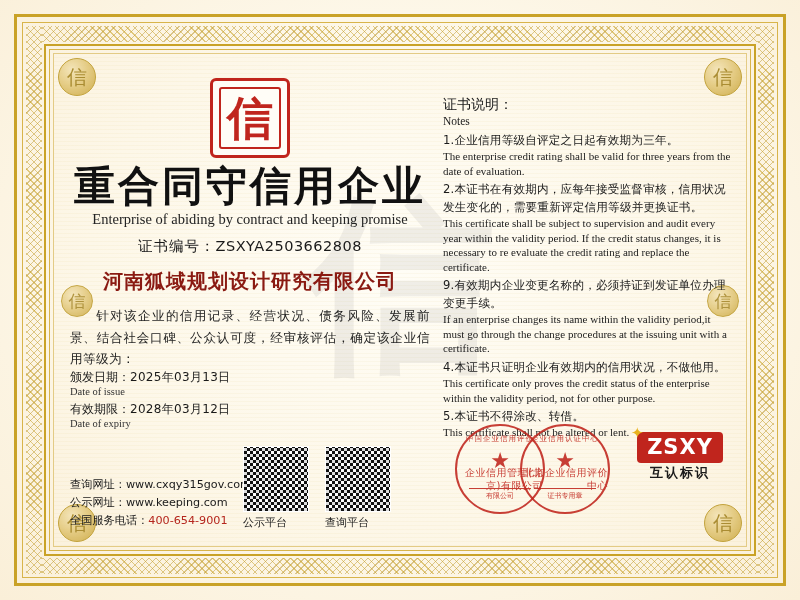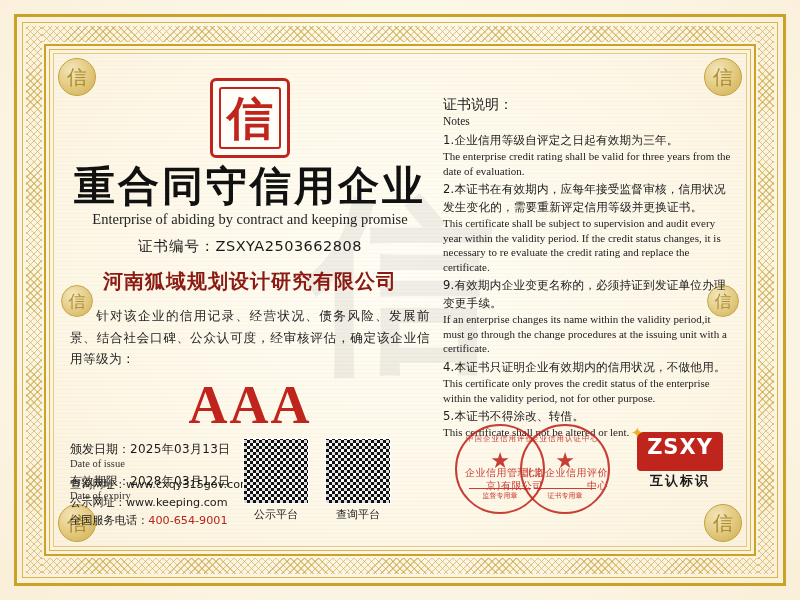--- a/index.html
+++ b/index.html
@@ -245,21 +245,22 @@
     font-family: "DejaVu Sans", sans-serif;
     font-size: 11.2px;
     color: #1a1a1a;
     line-height: 1.6;
   }
   .footer-links .hotline { color: #b5261d; }
 
   
   .qr-wrap {
     position: absolute;
-    text-align: center;
+    text-align: left;
+    margin-top: 8px;
   }
   .qr {
     width: 64px;
     height: 64px;
     background-color: #ffffff;
     background-image:
       repeating-linear-gradient(90deg, #111 0 3px, #fff 3px 6px),
       repeating-linear-gradient(0deg, #111 0 3px, #fff 3px 6px);
     background-blend-mode: difference;
     border: 1px solid #ffffff;
@@ -351,21 +352,21 @@
     text-align: center;
   }
   .brand .badge {
     display: inline-block;
     background: #c0251d;
     color: #ffffff;
     font-family: "DejaVu Sans", sans-serif;
     font-weight: bold;
     font-size: 21px;
     letter-spacing: 1px;
-    padding: 3px 10px 12px 10px;
+    padding: 3px 10px 4px 10px;
     border-radius: 4px;
   }
   .brand .spark {
     position: absolute;
     left: 6px;
     top: -8px;
     color: #e8b320;
     font-size: 15px;
     font-family: "DejaVu Sans", sans-serif;
   }
@@ -412,21 +413,20 @@
     <div class="cert-no">
       <span class="label">证书编号：</span><span class="value">ZSXYA2503662808</span>
     </div>
 
     <div class="company">河南狐域规划设计研究有限公司</div>
 
     <div class="body-text">
       <span class="indent"></span><span>针对该企业的信用记录、经营状况、债务风险、发展前景、结合社会口碑、公众认可度，经审核评估，确定该企业信用等级为：</span>
     </div>
 
-    <div class="grade">AAA</div>
 
     <div class="dates">
       <div class="row">
         <div class="cn"><span>颁发日期：</span><span class="val">2025年03月13日</span></div>
         <div class="en">Date of issue</div>
       </div>
       <div class="row">
         <div class="cn"><span>有效期限：</span><span class="val">2028年03月12日</span></div>
         <div class="en">Date of expiry</div>
       </div>
@@ -477,21 +477,21 @@
     <div class="item">
       <div class="cn">5.本证书不得涂改、转借。</div>
       <div class="en">This certificate shall not be altered or lent.</div>
     </div>
   </div>
 
   <div class="stamp stamp-1">
     <div class="txt-top">中国企业信用评价</div>
     <div class="star">★</div>
     <div class="txt-bottom">企业信用管理(北京)有限公司</div>
-    <div class="bar">监督专用章</div>
+    <div class="bar">有限公司</div>
   </div>
   <div class="stamp stamp-2">
     <div class="txt-top">企业信用认证中心</div>
     <div class="star">★</div>
     <div class="txt-bottom">北京企业信用评价中心</div>
     <div class="bar">证书专用章</div>
   </div>
 
   <div class="brand">
     <span class="spark">✦</span>

